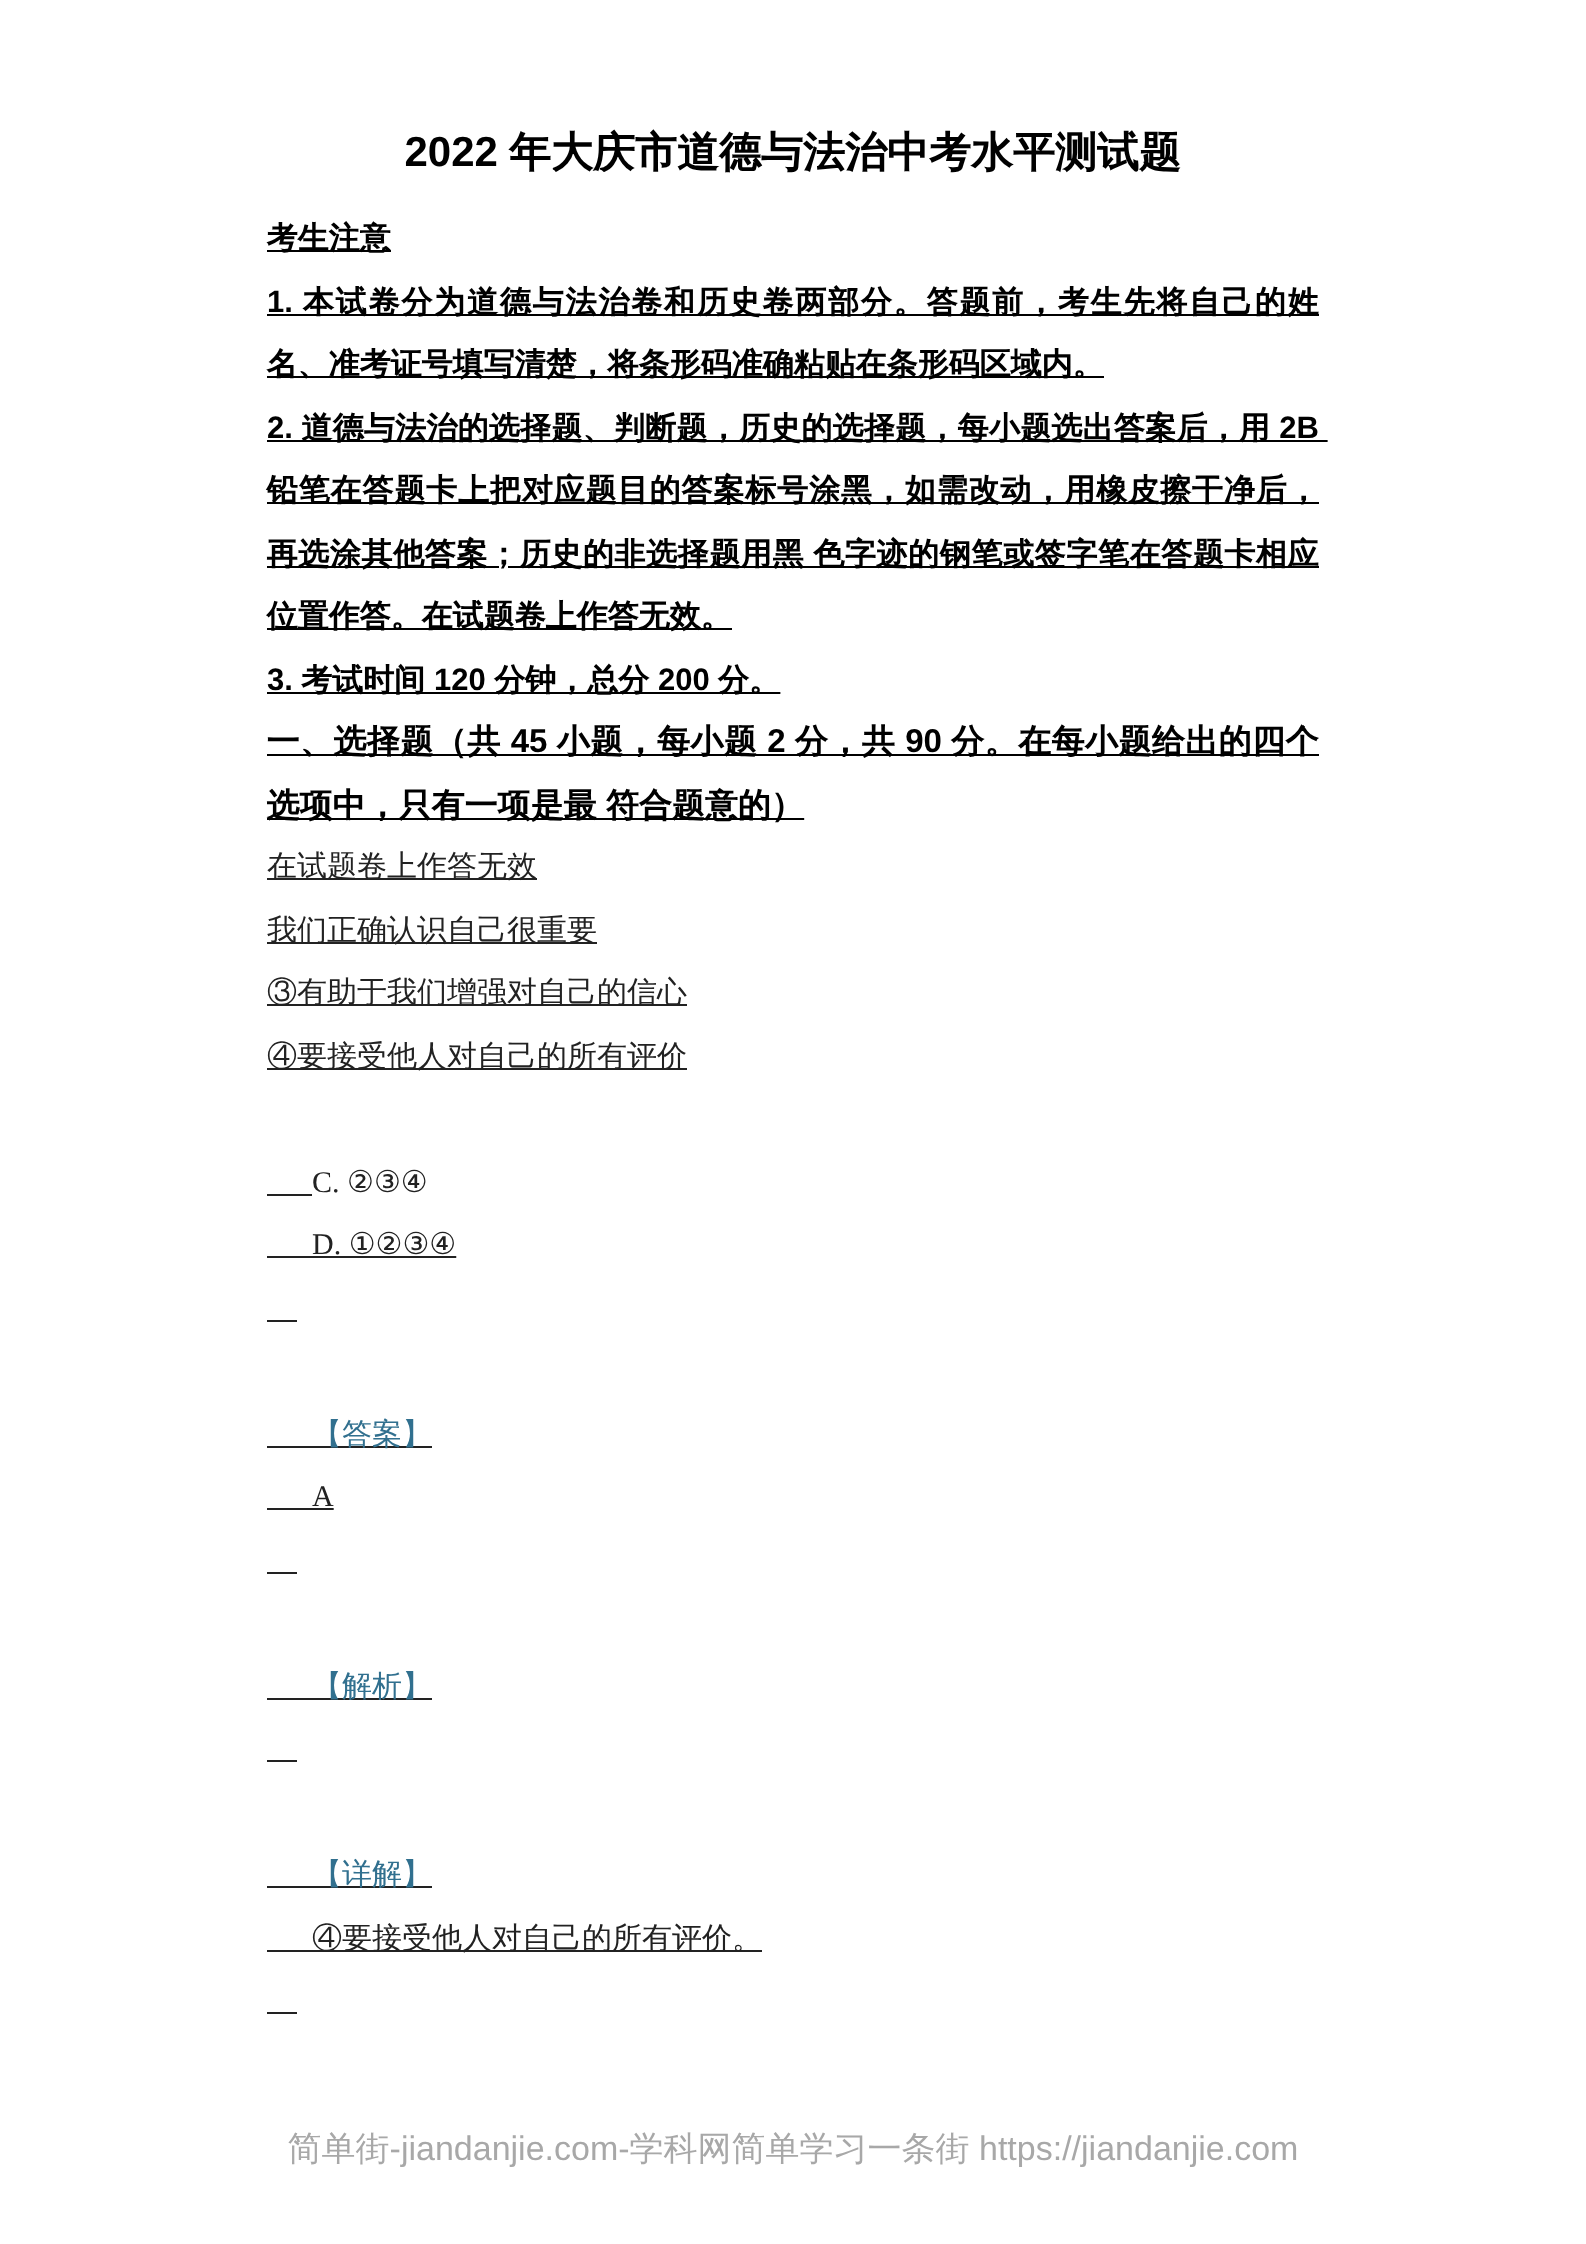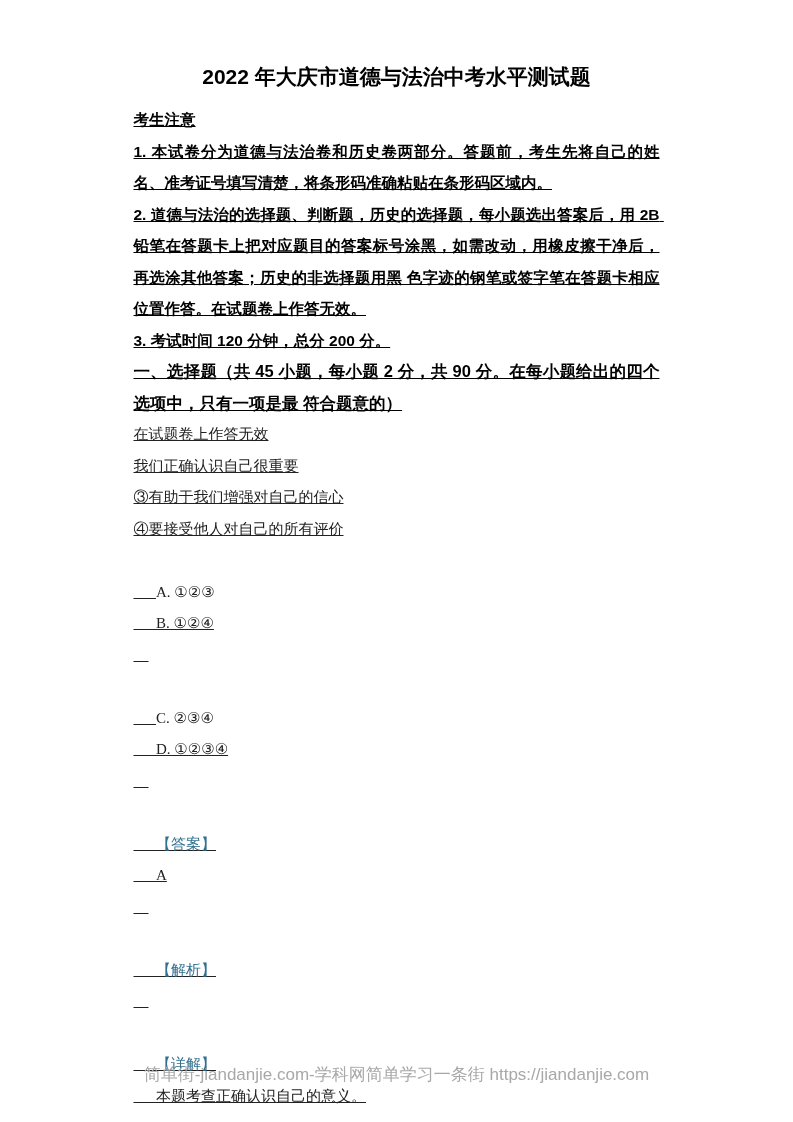--- a/index.html
+++ b/index.html
@@ -63,36 +63,32 @@
   </div>
 
   <p class="bold just section-heading">一、选择题（共 45 小题，每小题 2 分，共 90 分。在每小题给出的四个选项中，只有一项是最 符合题意的）</p>
 
   <div>
     <p>在试题卷上作答无效</p>
     <p>我们正确认识自己很重要</p>
     <p>③有助于我们增强对自己的信心</p>
     <p>④要接受他人对自己的所有评价</p>
     <p class="opt-row">
-      <span class="col1">A. ①②③</span>
-      <span>B. ①②④</span>
-    </p>
-    <p class="opt-row">
       <span class="col1">C. ②③④</span>
       <span>D. ①②③④</span>
     </p>
     <p>
       <span class="tag">【答案】</span>
       <span>A</span>
     </p>
     <p>
       <span class="tag">【解析】</span>
     </p>
     <p>
       <span class="tag">【详解】</span>
-      <span>本题考查正确认识自己的意义。</span>
+      <span>④要接受他人对自己的所有评价。</span>
     </p>
 
   </div>
 
   <div class="footer">简单街-jiandanjie.com-学科网简单学习一条街 https://jiandanjie.com</div>
 
 </div>
 
 </body></html>

